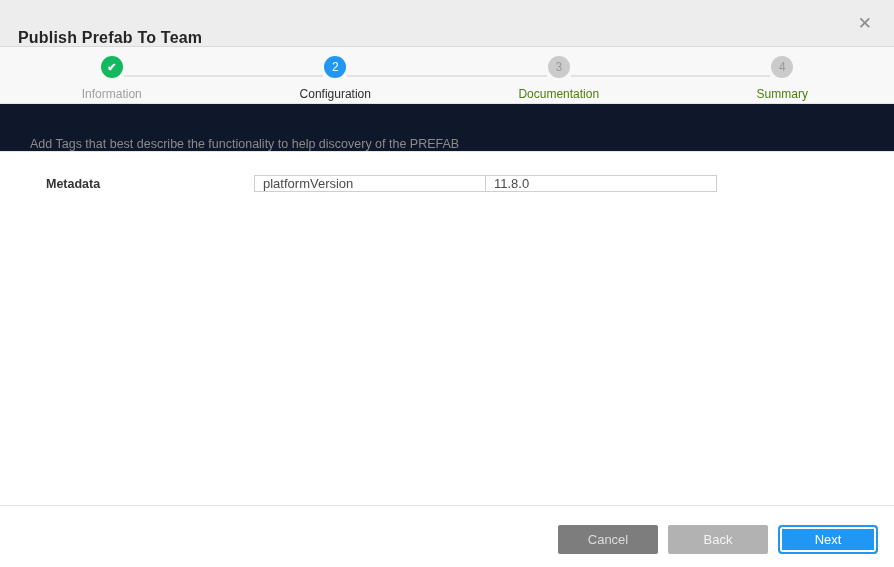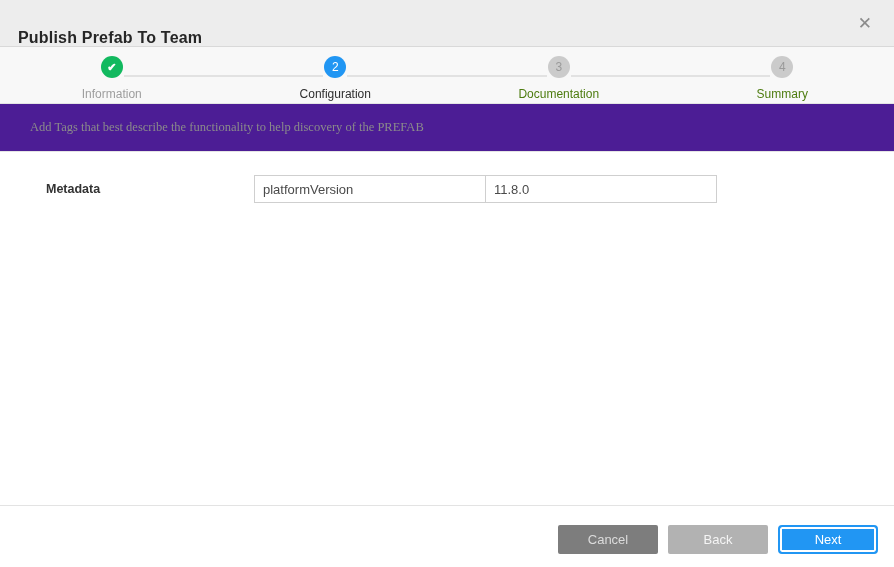--- a/index.html
+++ b/index.html
@@ -46,32 +46,32 @@
   .step.done    .step-circle { background: #12b95f; color: #fff; font-size: 11px; font-weight: 700; }
   .step.active  .step-circle { background: #2196f3; color: #fff; }
   .step.pending .step-circle { background: #cbcbcb; color: #9a9a9a; }
   .step-label { font-size: 12px; }
   .step.done    .step-label { color: #9e9e9e; text-align: center; }
   .step.active  .step-label { color: #2e2e2e; }
   .step.pending .step-label { color: #4d7c0f; text-align: center; }
 
   
   .subtitle-row {
-    height: 48px; flex: 0 0 48px; background: #4c1d95;
+    height: 48px; flex: 0 0 48px; background: #0f172a;
     border-bottom: 1px solid #e5e5e5;
-    display: flex; align-items: center; padding: 0 30px; font-family: Liberation Serif, serif;
+    display: flex; align-items: flex-end; padding: 0 30px;
   }
   .subtitle-text { color: #8b8b8b; font-size: 12.5px; }
 
   
   .content { flex: 1 1 auto; padding: 23px 30px 0 46px; }
   .form-row { display: flex; align-items: center; margin-bottom: 17px; }
   .form-label { width: 208px; flex: 0 0 208px; font-size: 12.5px; font-weight: 700; color: #333; }
   .txt-input {
-    height: 28px; border: 1px solid #cfcfcf; background: #fff;
+    height: 17px; border: 1px solid #cfcfcf; background: #fff;
     font-family: "Liberation Sans", sans-serif;
     font-size: 13px; color: #4a4a4a; padding: 0 8px; outline: none;
   }
   .meta-key   { width: 232px; }
   .meta-value { width: 232px; margin-left: -1px; }
   .tags-input { width: 462px; }
   .add-btn {
     width: 29px; height: 29px; border: none; background: #2196f3; color: #fff;
     font-size: 19px; line-height: 1; cursor: pointer; border-radius: 2px;
     display: flex; align-items: center; justify-content: center; padding: 0 0 2px 0;

